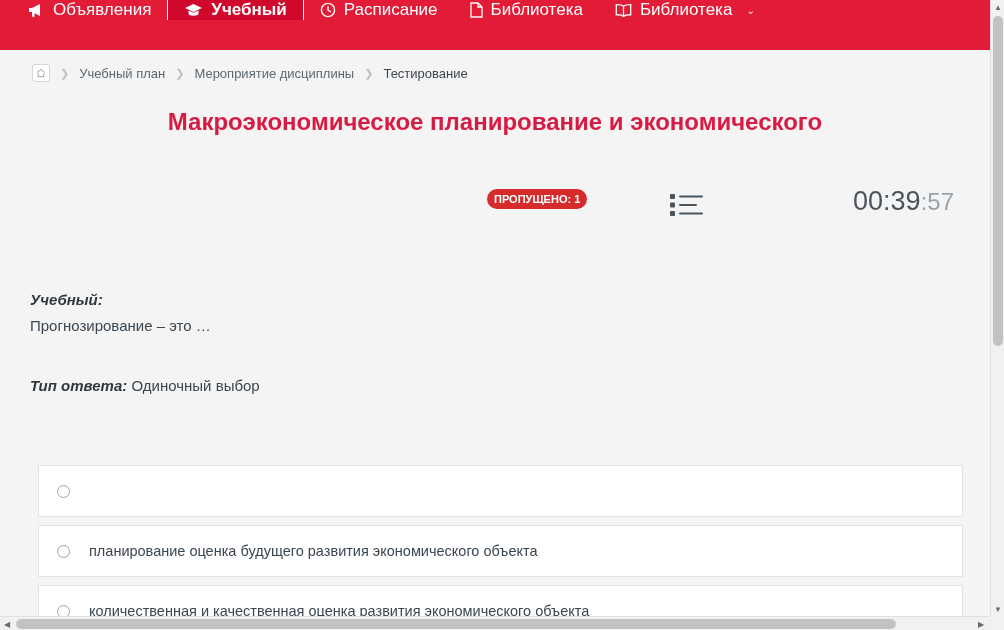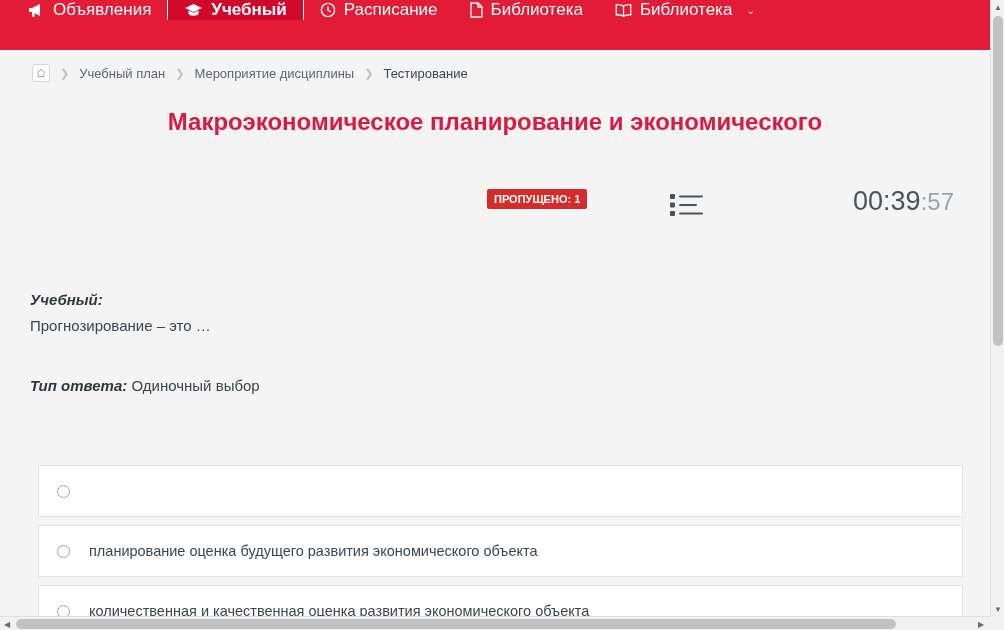--- a/index.html
+++ b/index.html
@@ -146,21 +146,21 @@
   }
   .skipped-badge {
     position: absolute;
     left: 487px;
     top: 189px;
     background: #d62b2b;
     color: #fff;
     font-size: 11px;
     font-weight: bold;
     padding: 4px 7px;
-    border-radius: 2px;
+    border-radius: 10px;
     white-space: nowrap;
   }
   .list-icon {
     position: absolute;
     left: 668px;
     top: 190px;
     width: 40px;
     height: 30px;
     cursor: pointer;
     color: #4a545d;

